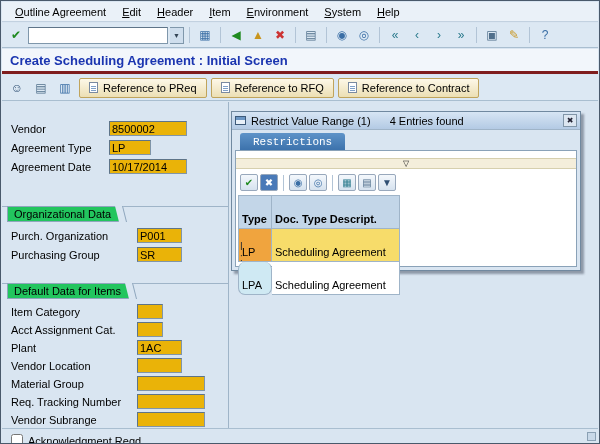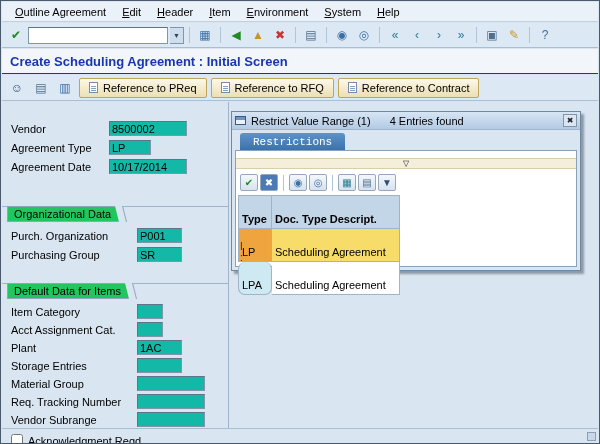--- a/index.html
+++ b/index.html
@@ -19,41 +19,41 @@
   .icon-btn{width:20px;height:19px;display:flex;align-items:center;justify-content:center;
             font-size:12px;border-radius:2px;cursor:default;}
   .sep{width:1px;height:16px;background:#b2c4d6;margin:0 3px;flex:0 0 auto;}
   .cmd-input{width:140px;height:17px;border:1px solid #7f97ab;border-top-color:#5e7488;
              background:#fff;font:11px "Liberation Sans",sans-serif;padding:0 3px;}
   .cmd-drop{width:14px;height:17px;border:1px solid #7f97ab;border-left:none;background:#cfdeed;
             font-size:7px;display:flex;align-items:center;justify-content:center;color:#345;}
 
   
   .titlebar{position:absolute;left:1px;top:48px;right:1px;height:25px;background:#f2f6fb;
-            border-bottom:1px solid #7f1d1d;display:flex;align-items:center;padding-left:8px;}
+            border-bottom:3px solid #7f1d1d;display:flex;align-items:center;padding-left:8px;}
   .title{color:#1b35b0;font-weight:bold;font-size:13px;}
 
   
   .apptoolbar{position:absolute;left:1px;top:74px;right:1px;height:26px;background:#dce8f3;
               border-bottom:1px solid #a9bed0;display:flex;align-items:center;padding:0 5px;gap:4px;}
   .ref-btn{height:20px;display:inline-flex;align-items:center;gap:5px;padding:0 9px;
            background:linear-gradient(#fdf8e8,#ecdfb4);border:1px solid #c0a45c;border-radius:2px;
            font:11px "Liberation Sans",sans-serif;cursor:default;}
   .doc-ico{width:9px;height:11px;background:#fff;border:1px solid #7a8aa0;position:relative;flex:0 0 auto;}
   .doc-ico::before{content:"";position:absolute;left:1px;right:1px;top:2px;height:7px;
        background:repeating-linear-gradient(#fff 0 1px,#7fa0c8 1px 2px);}
 
   
   .client{position:absolute;left:1px;top:101px;right:1px;bottom:1px;background:#d9e5f1;}
   .form-panel{position:absolute;left:0;top:0;width:227px;height:calc(100% - 13px);
               border-right:1px solid #9fb4c8;overflow:visible;}
   .frow{position:absolute;left:0;right:0;height:16px;}
   .flabel{position:absolute;left:9px;top:2px;white-space:nowrap;}
   .fin{position:absolute;top:0;height:15px;border:1px solid #8095a8;border-top-color:#5e7488;
-       border-left-color:#5e7488;background:#14b8a6;font:11px "Liberation Sans",sans-serif;padding:0 2px;color:#000;}
+       border-left-color:#5e7488;background:#eab308;font:11px "Liberation Sans",sans-serif;padding:0 2px;color:#000;}
   .hline{position:absolute;left:0;width:227px;height:0;border-top:1px solid #9fb4c8;}
   .sec{position:absolute;left:5px;height:16px;display:inline-flex;align-items:center;
        padding:0 10px 0 6px;background:#22c55e;border:1px solid #8ea6bc;border-right:none;white-space:nowrap;}
   .sec .slant{position:absolute;right:-4px;top:-1px;bottom:-1px;width:8px;background:#d9e5f1;
        border-right:1px solid #8ea6bc;transform:skewX(14deg);}
   .chk{width:12px;height:12px;margin:0;}
   .bottom-line{position:absolute;left:0;right:0;bottom:13px;height:0;border-top:1px solid #a9bed0;}
   .grip{position:absolute;right:3px;bottom:2px;width:9px;height:9px;background:#c8d8e8;
         border:1px solid #8aa0b4;}
 
@@ -207,21 +207,21 @@
       </div>
       <div class="frow" style="top:220px">
         <span class="flabel">Acct Assignment Cat.</span>
         <input class="fin" style="left: 135px; width: 26px;" value="">
       </div>
       <div class="frow" style="top:238px">
         <span class="flabel">Plant</span>
         <input class="fin" style="left: 135px; width: 45px;" value="1AC">
       </div>
       <div class="frow" style="top:256px">
-        <span class="flabel">Storage Entries</span>
+        <span class="flabel">Vendor Location</span>
         <input class="fin" style="left: 135px; width: 45px;" value="">
       </div>
       <div class="frow" style="top:274px">
         <span class="flabel">Material Group</span>
         <input class="fin" style="left: 135px; width: 68px;" value="">
       </div>
       <div class="frow" style="top:292px">
         <span class="flabel">Req. Tracking Number</span>
         <input class="fin" style="left: 135px; width: 68px;" value="">
       </div>

